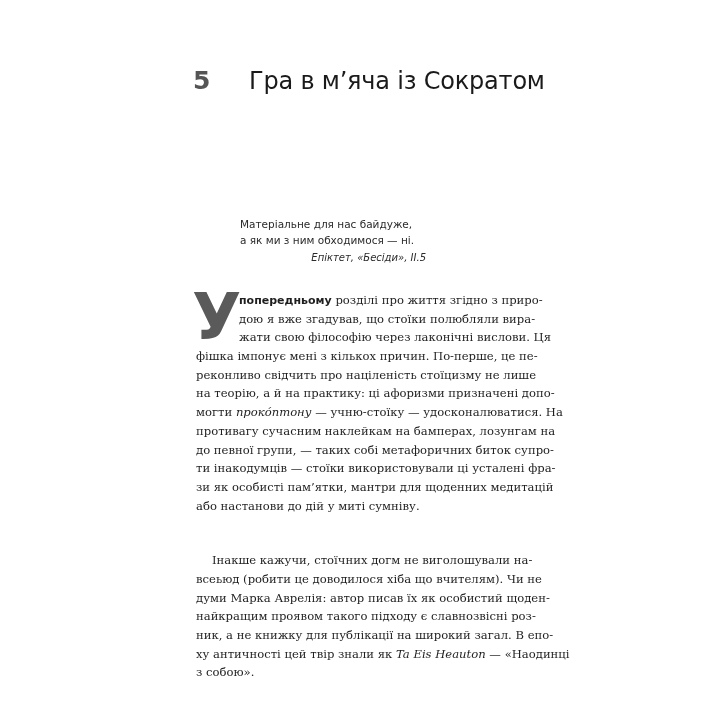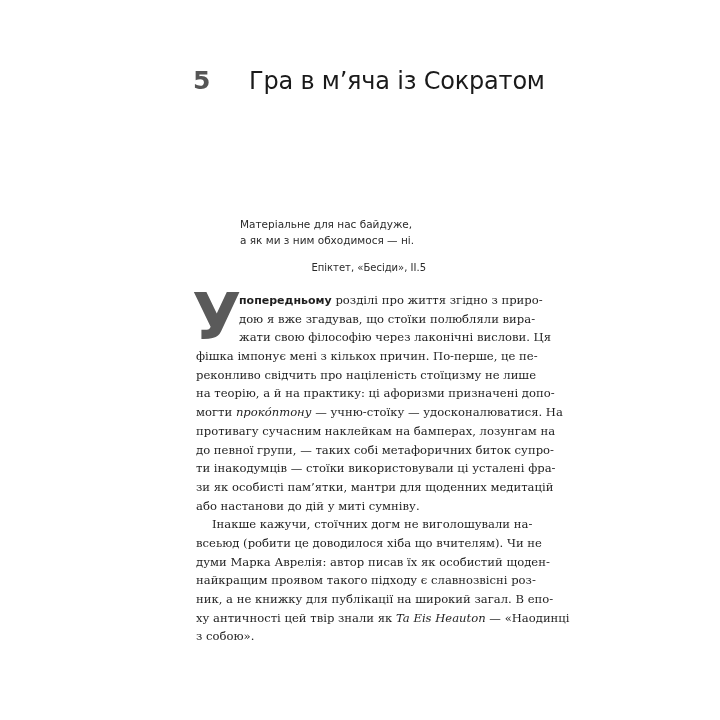--- a/index.html
+++ b/index.html
@@ -41,22 +41,23 @@
       font-family: "DejaVu Sans", sans-serif;
       font-size: 10.5px;
       line-height: 16px;
       color: #2a2a2a;
     }
     .epigraph-line {
       white-space: nowrap;
     }
     .epigraph-source {
       text-align: right;
+      font-style: italic;
       font-size: 10px;
-      margin-top: 12px;
+      margin-top: 2px;
       padding-right: 14px;
     }
     .text-body {
       position: absolute;
       left: 196px;
       top: 291px;
       width: 331px;
       font-family: "DejaVu Serif", serif;
       font-size: 11.6px;
       line-height: 18.7px;
@@ -70,20 +71,21 @@
       height: 18.7px;
     }
     .line.last {
       text-align-last: left;
     }
     .indent-dropcap {
       padding-left: 43px;
     }
     .indent-para {
       padding-left: 16px;
+      margin-top: 36px;
     }
     .dropcap {
       position: absolute;
       left: -4px;
       top: -6px;
       font-family: "DejaVu Sans", sans-serif;
       font-weight: bold;
       font-size: 64px;
       line-height: 64px;
       color: #5a5a5a;

